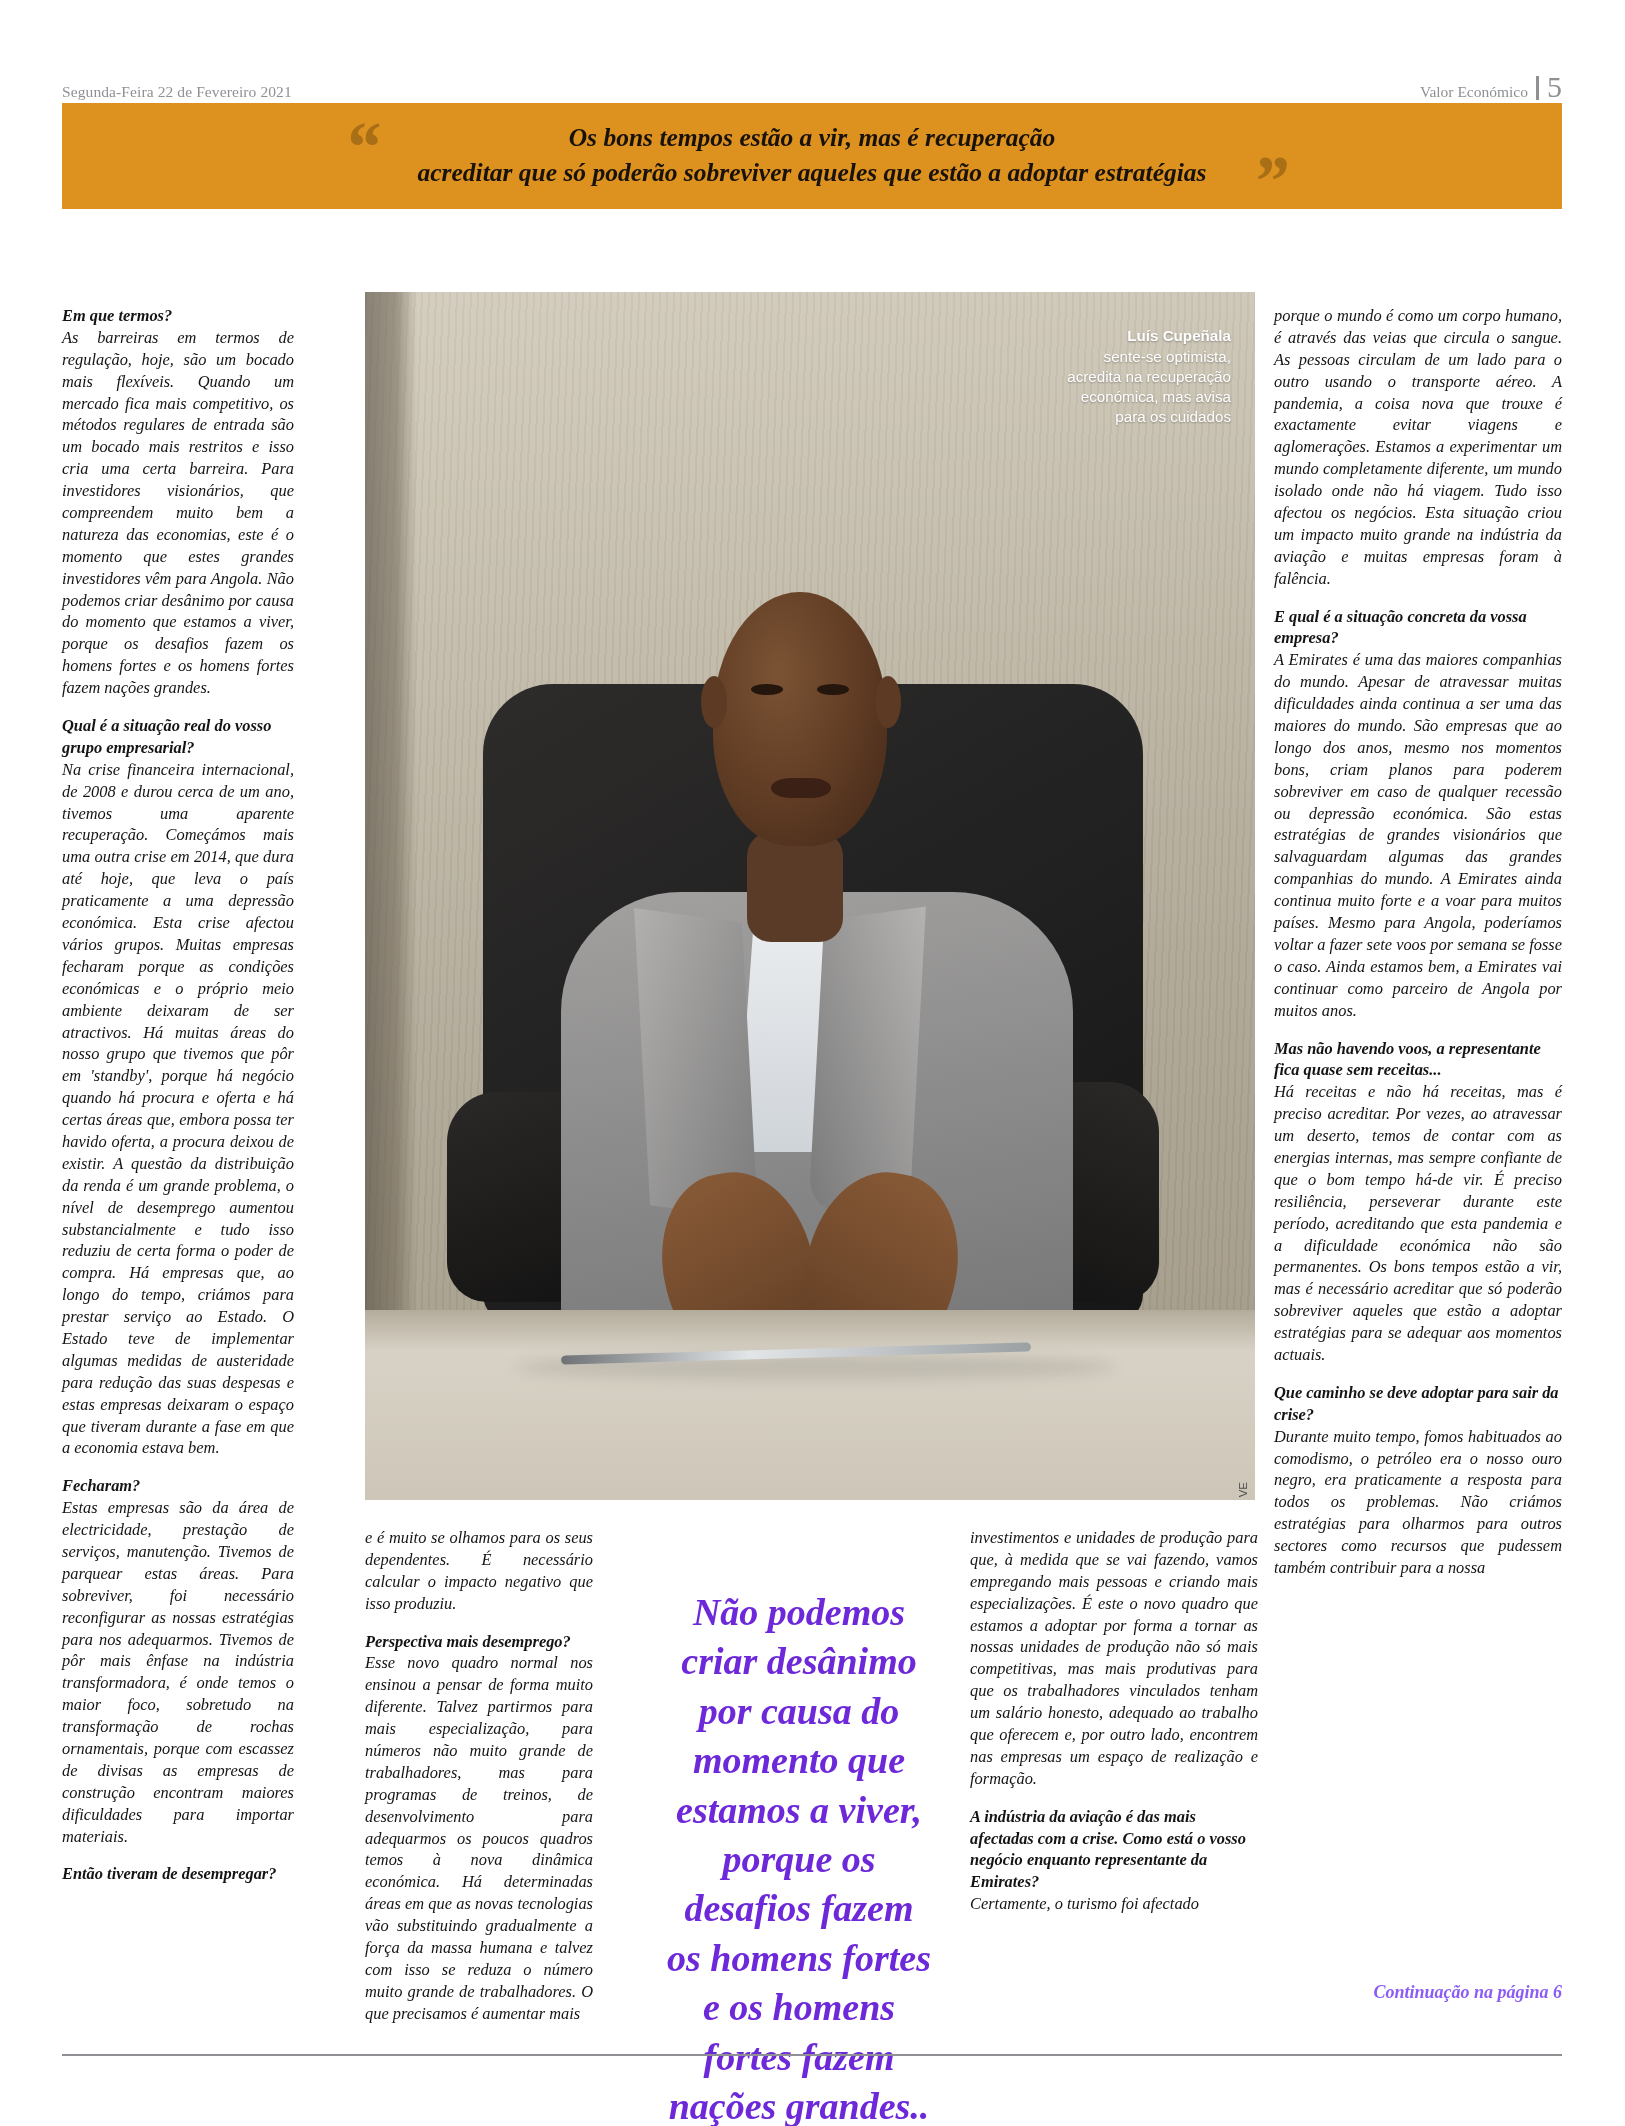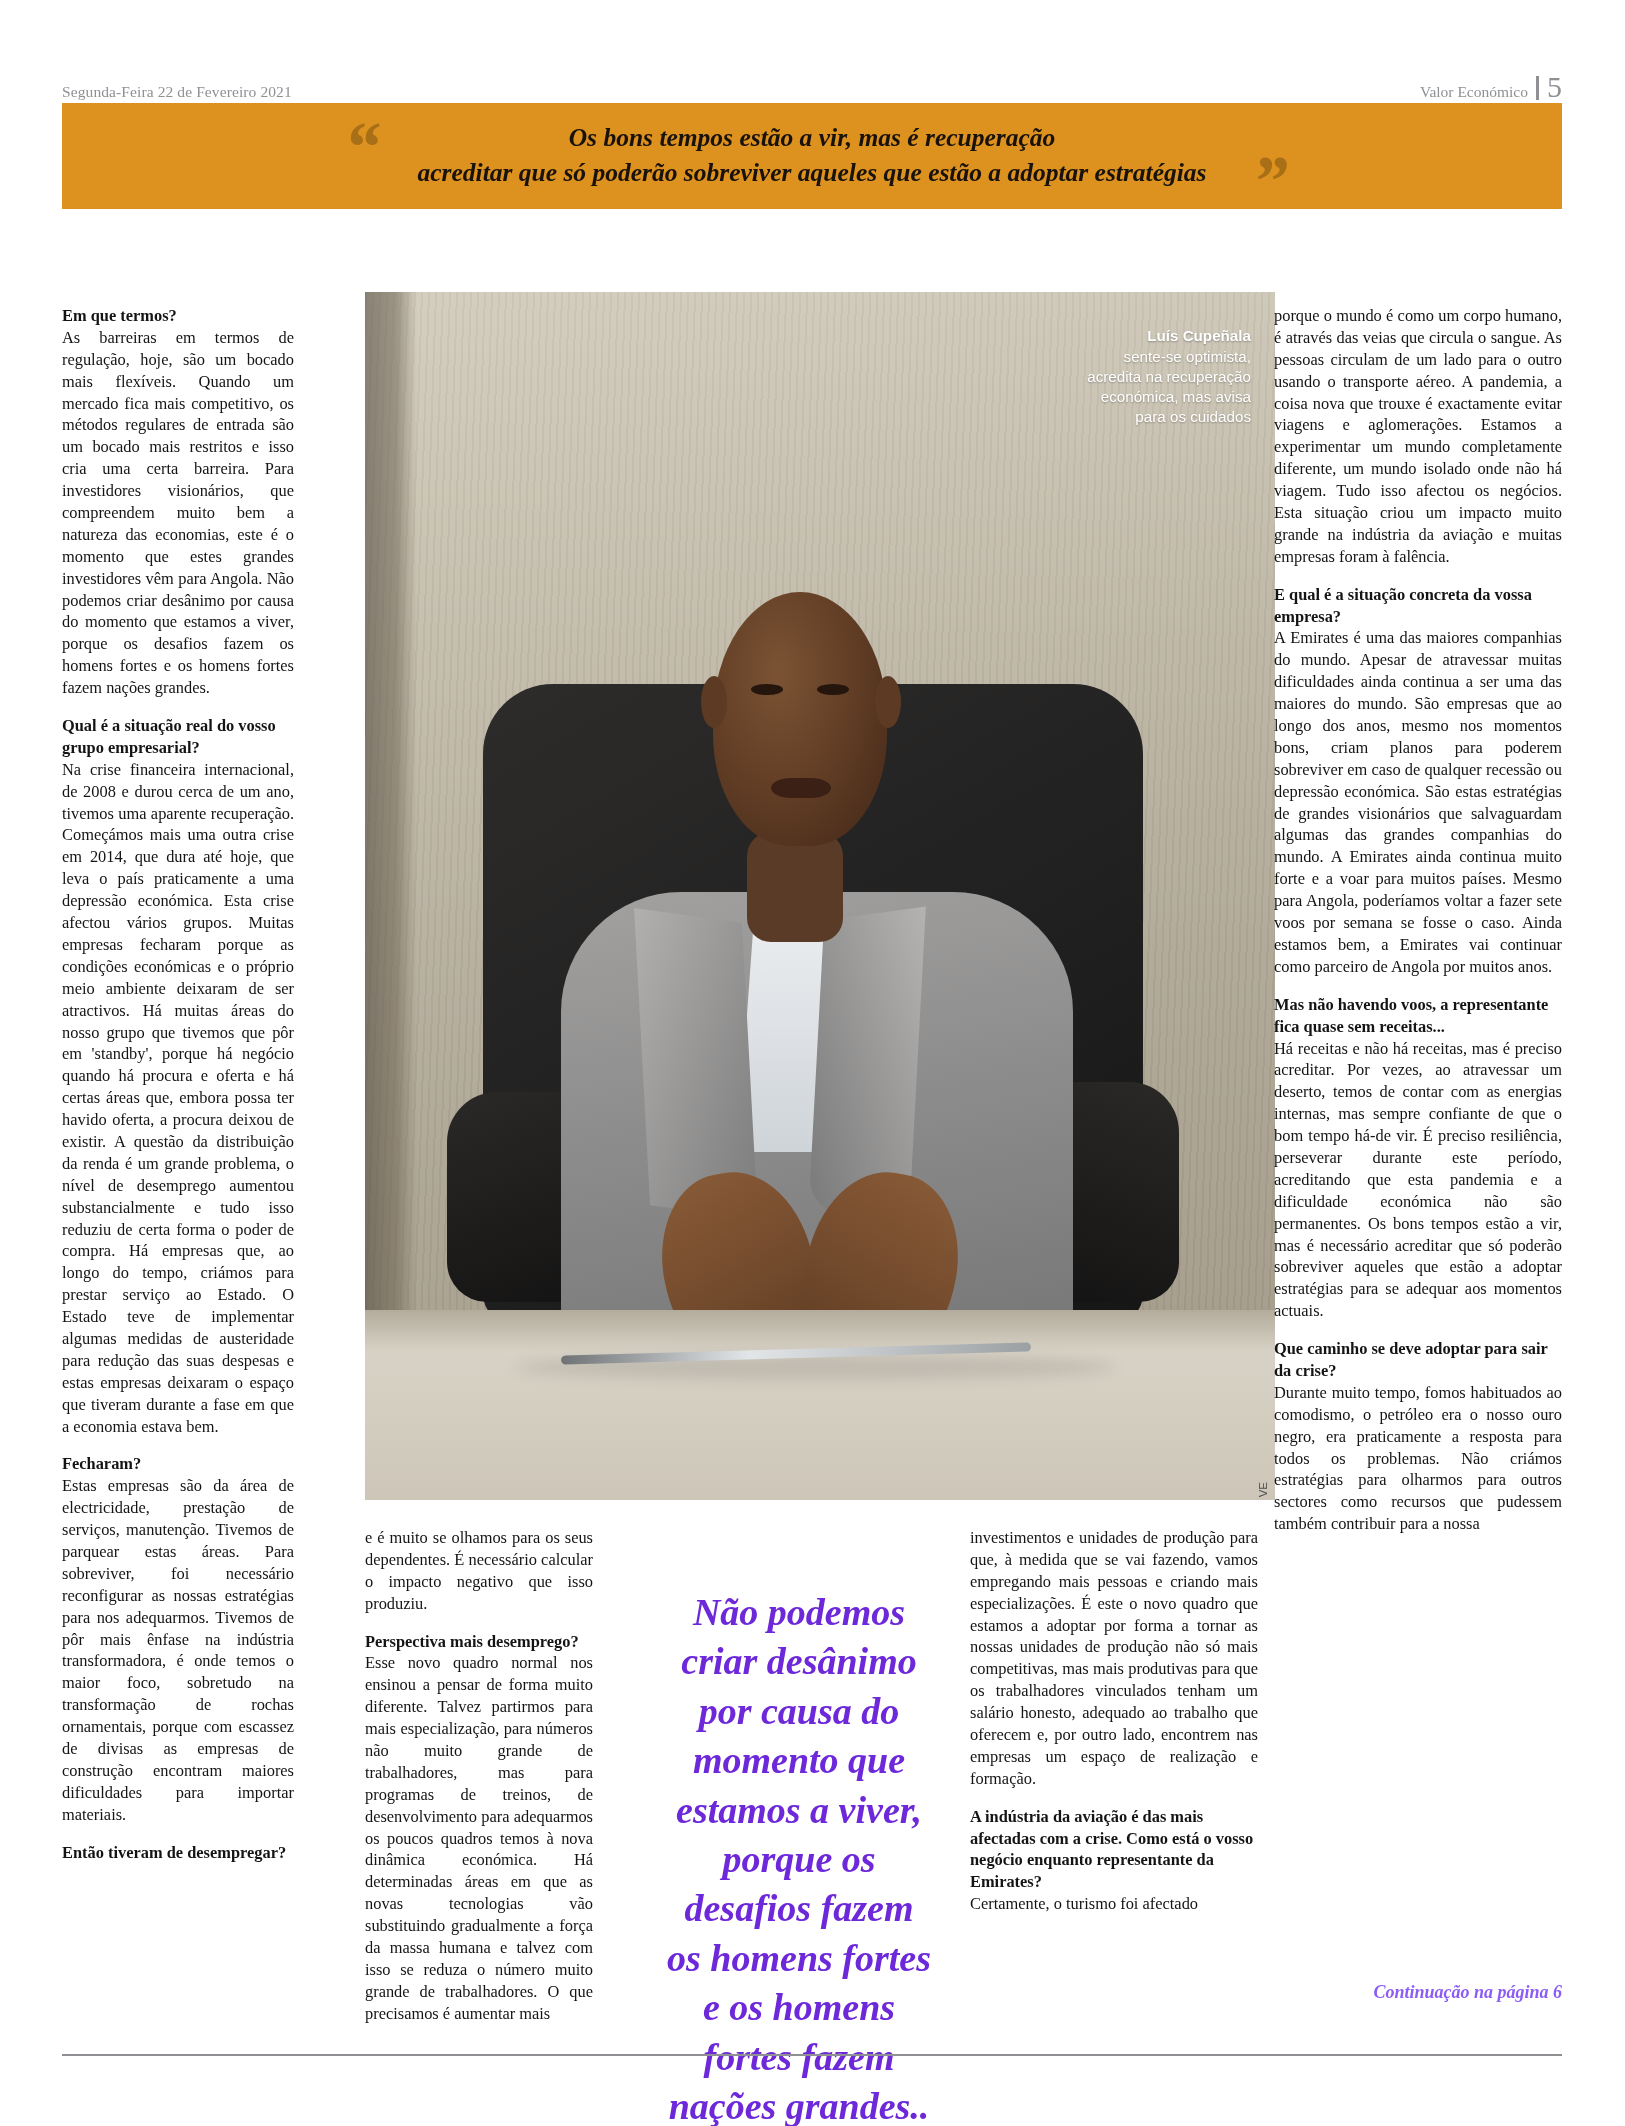--- a/index.html
+++ b/index.html
@@ -110,20 +110,21 @@
   
   .col {
     position: absolute;
     font-family: "Liberation Serif", "DejaVu Serif", serif;
     font-size: 16.4px;
     line-height: 1.335;
     text-align: justify;
     color: #141414;
     -webkit-hyphens: none;
     hyphens: none;
+    font-style: italic;
   }
   .col .q {
     font-weight: 700;
     display: block;
     margin-top: 16px;
     text-align: left;
   }
   .col .q:first-child { margin-top: 0; }
   .col .a { display: block; }
 
@@ -135,21 +136,20 @@
 
   
   .photo {
     position: absolute;
     left: 365px;
     top: 292px;
     width: 890px;
     height: 1208px;
     overflow: hidden;
     background: #b9b3a4;
-    padding-left: 20px;
   }
   .photo-bg {
     position: absolute;
     inset: 0;
     background:
       linear-gradient(to bottom,
         rgba(255,255,255,0.10) 0%,
         rgba(255,255,255,0.00) 30%,
         rgba(0,0,0,0.05) 100%),
       repeating-linear-gradient(92deg,

